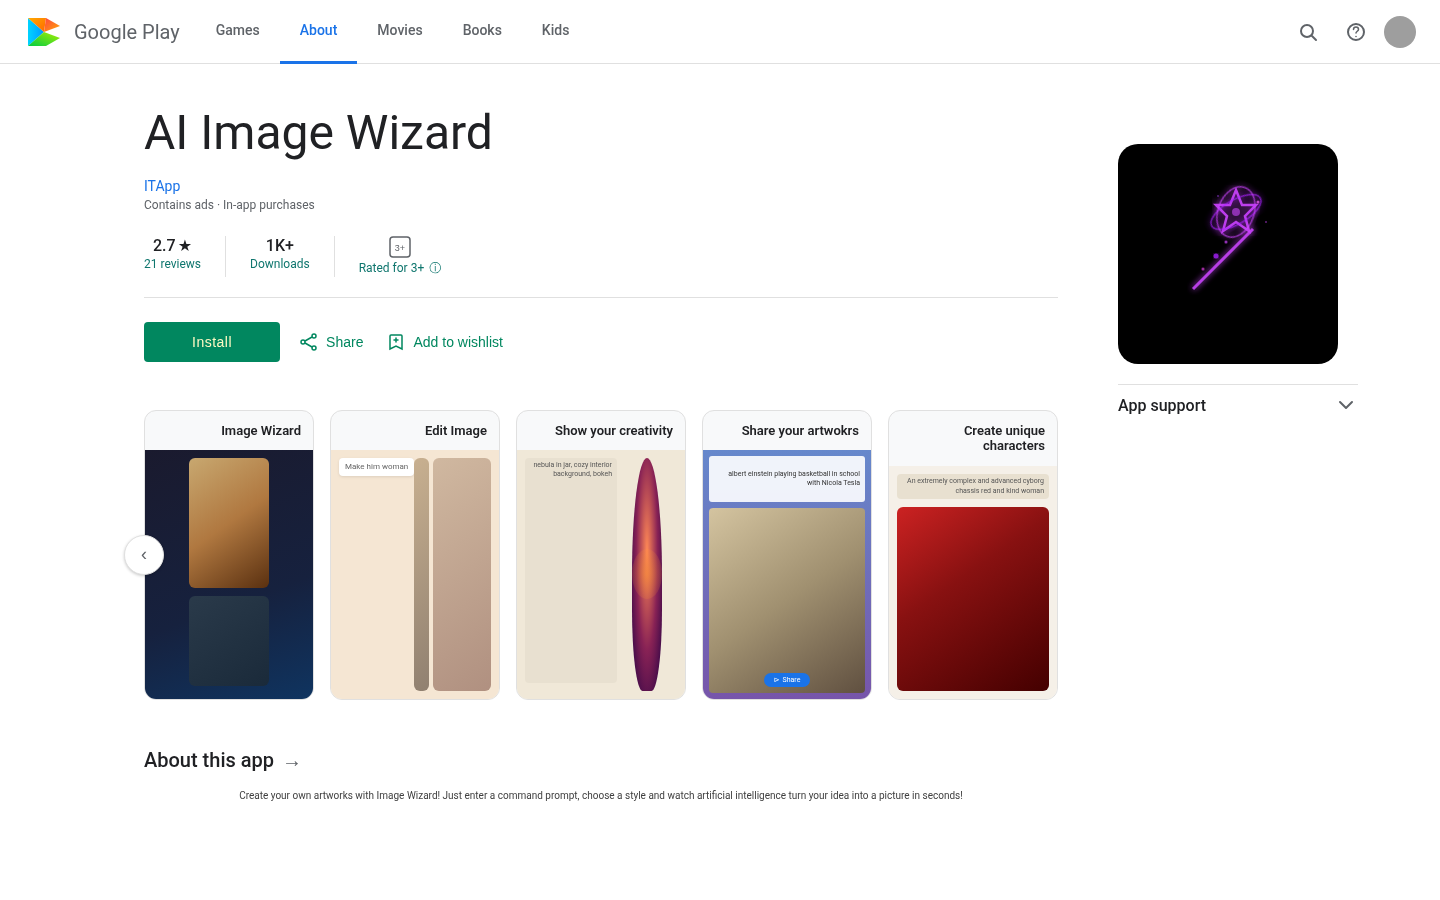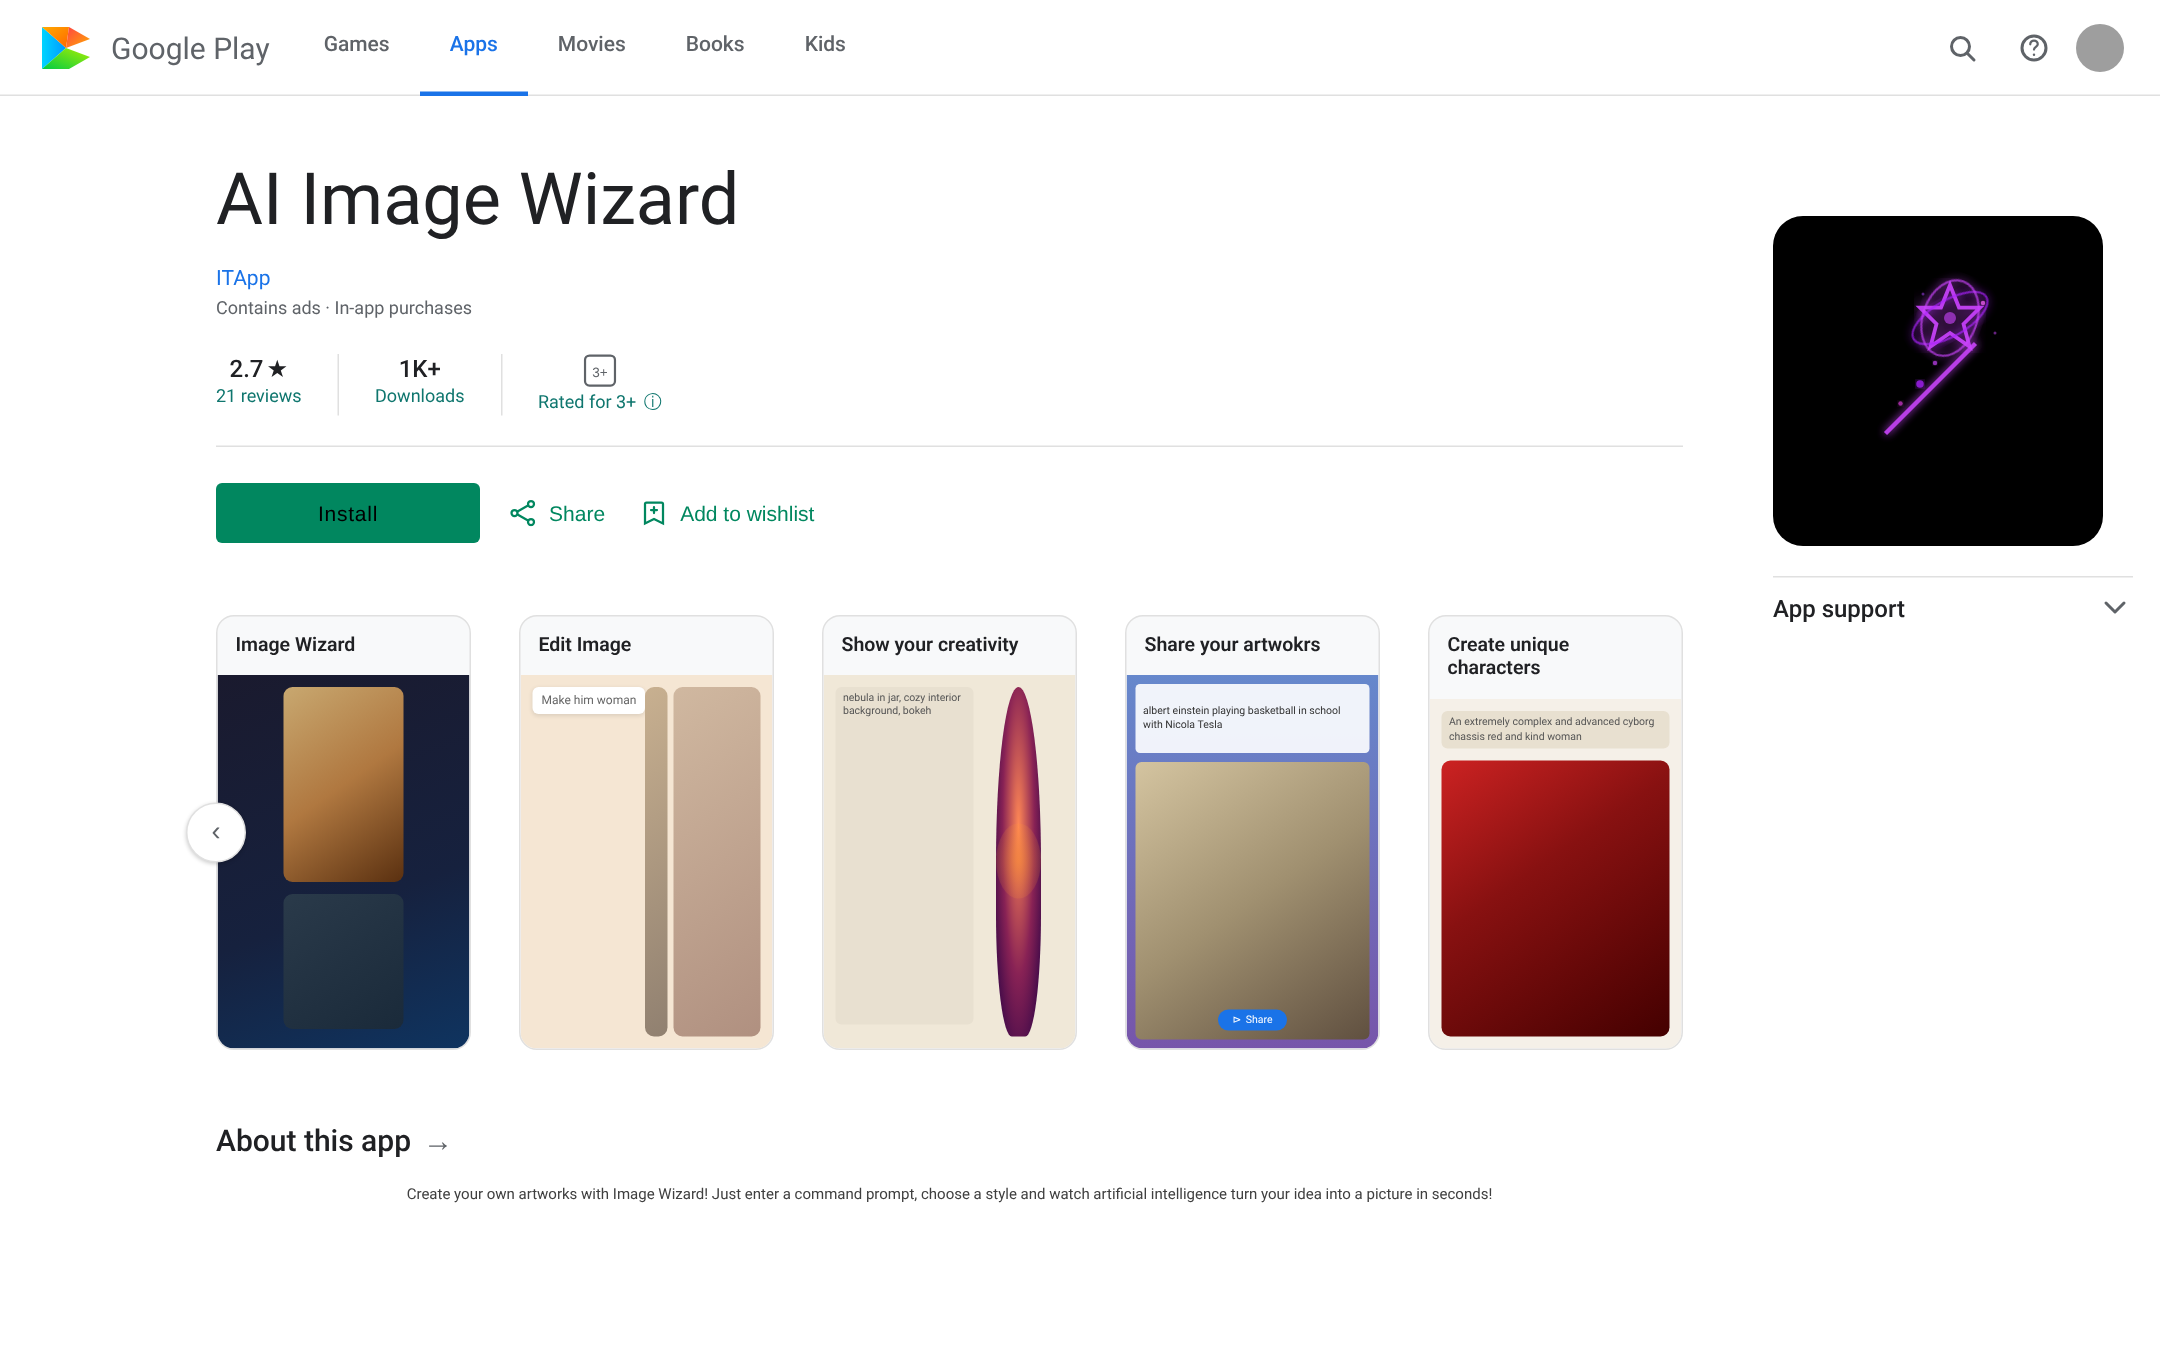--- a/index.html
+++ b/index.html
@@ -150,24 +150,24 @@
 
     
     .actions-row {
       display: flex;
       align-items: center;
       gap: 16px;
       margin-bottom: 40px;
     }
     .install-btn {
       background: #01875f;
-      color: #000000;
+      color: #fef9c3;
       border: none;
       border-radius: 4px;
-      padding: 12px 68px;
+      padding: 12px 48px;
       font-size: 14px;
       font-weight: 500;
       cursor: pointer;
       letter-spacing: 0.5px;
     }
     .action-btn {
       display: flex;
       align-items: center;
       gap: 8px;
       background: transparent;
@@ -192,23 +192,24 @@
       margin-top: 40px;
     }
 
     
     .screenshots-section {
       position: relative;
       margin-bottom: 40px;
     }
     .screenshots-scroll {
       display: flex;
-      gap: 32px;
+      gap: 16px;
       overflow: hidden;
       padding: 8px 0;
+      text-align: right;
     }
     .screenshot-card {
       width: 170px;
       height: 290px;
       border-radius: 12px;
       border: 1px solid #e0e0e0;
       overflow: hidden;
       flex-shrink: 0;
       background: #f8f9fa;
       display: flex;
@@ -324,21 +325,21 @@
       <path d="M4 6 L20 20 L4 34 Z" fill="url(#lg1)"></path>
       <path d="M4 6 L22 6 L20 20 Z" fill="url(#lg4)"></path>
       <path d="M22 6 L36 14 L20 20 Z" fill="url(#lg2)"></path>
       <path d="M4 34 L20 20 L36 26 L22 34 Z" fill="url(#lg3)"></path>
     </svg>
     <span class="logo-text">Google Play</span>
   </a>
 
   <nav class="header-nav">
     <a class="nav-item">Games</a>
-    <a class="nav-item active">Apps</a>
+    <a class="nav-item active">About</a>
     <a class="nav-item">Movies</a>
     <a class="nav-item">Books</a>
     <a class="nav-item">Kids</a>
   </nav>
 
   <div class="header-actions">
     <button class="icon-btn">
       <svg width="20" height="20" viewBox="0 0 20 20" fill="none" xmlns="http://www.w3.org/2000/svg">
         <circle cx="9" cy="9" r="6" stroke="#5f6368" stroke-width="2"></circle>
         <path d="M14 14 L18 18" stroke="#5f6368" stroke-width="2" stroke-linecap="round"></path>

